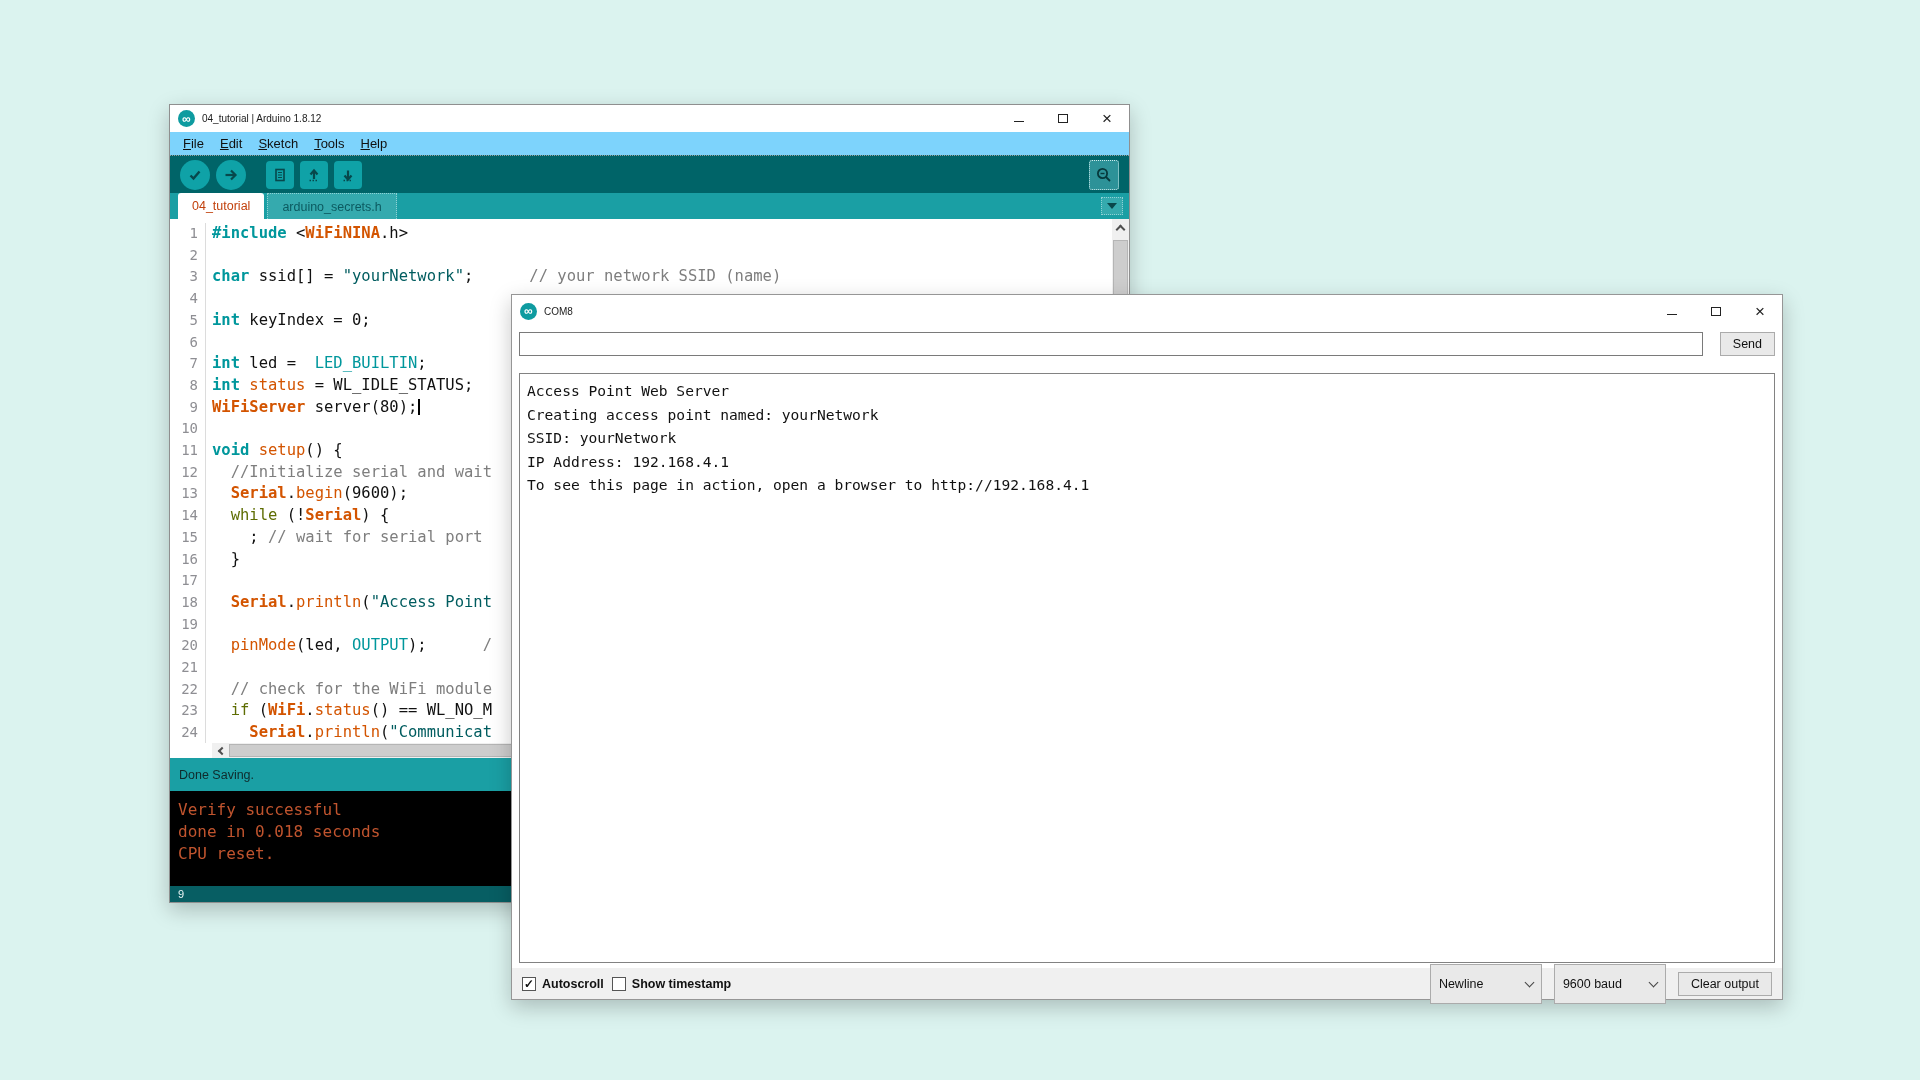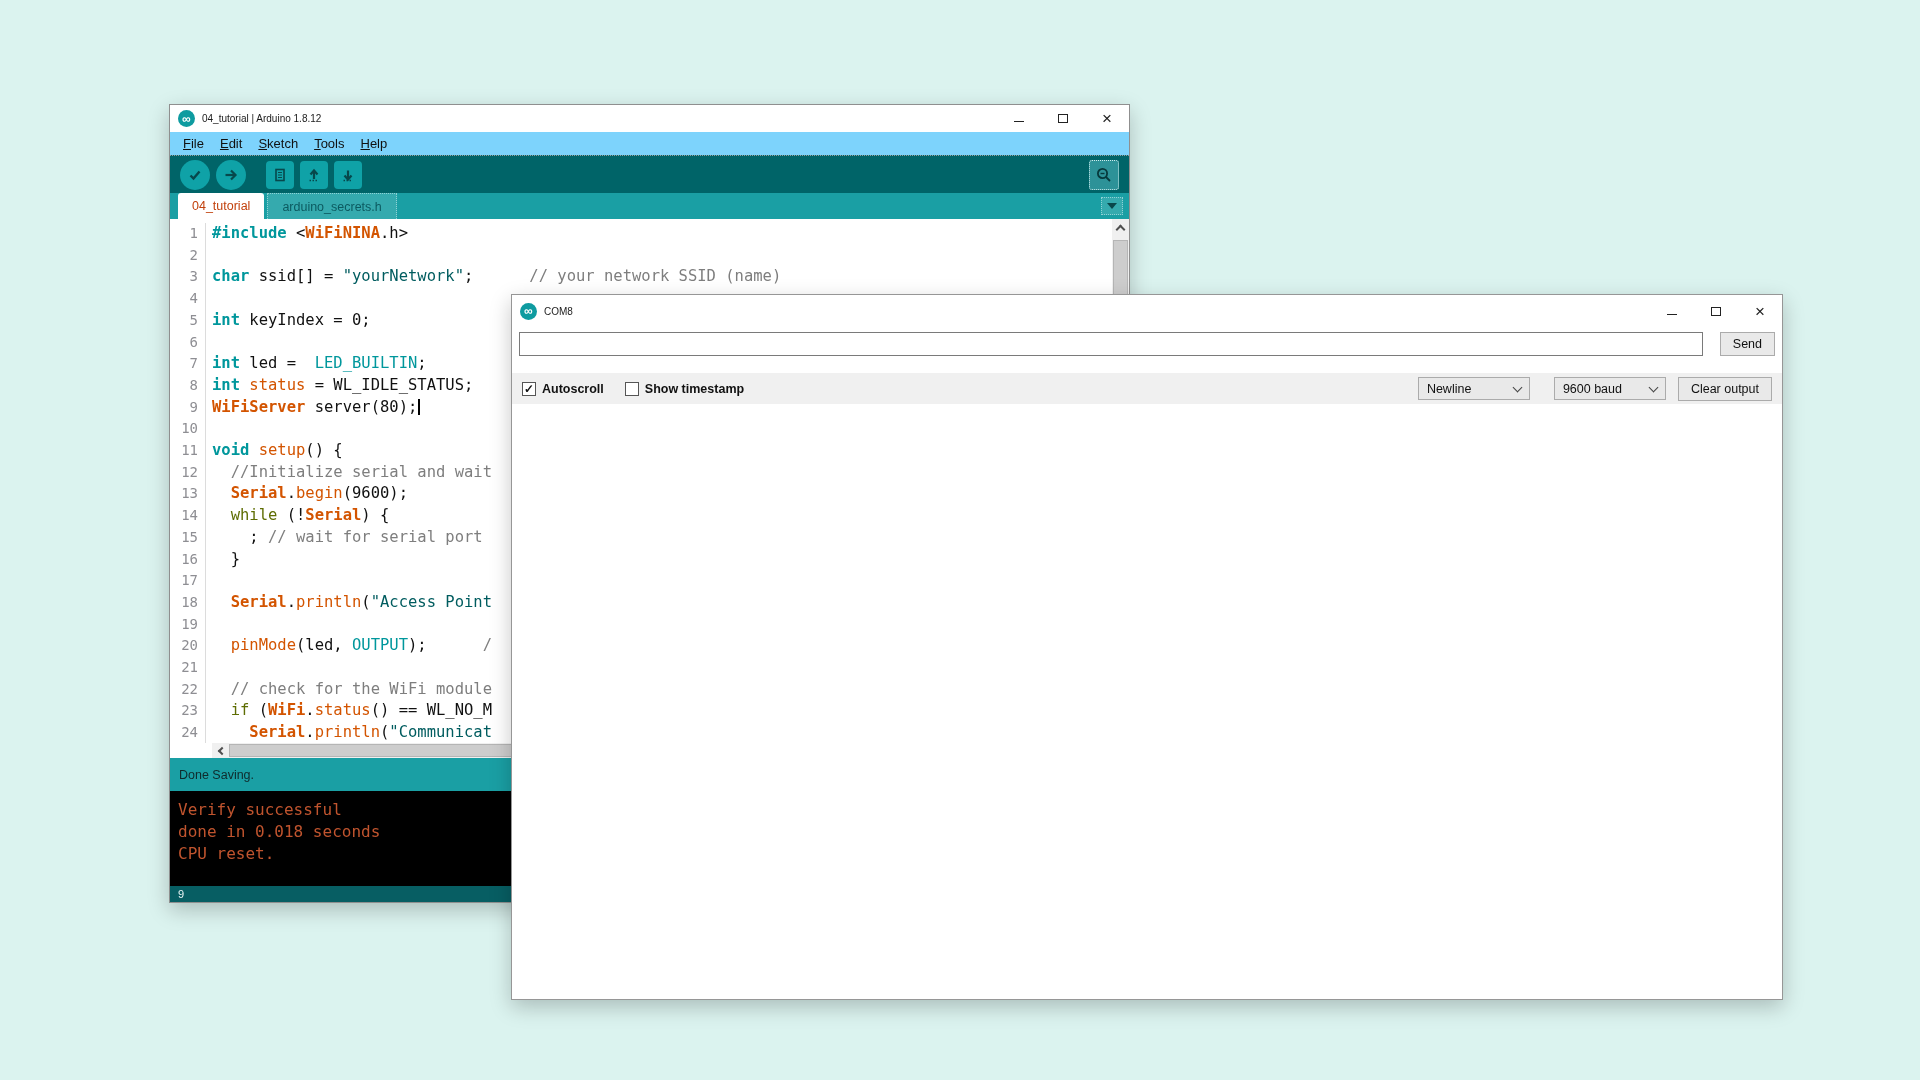--- a/index.html
+++ b/index.html
@@ -87,28 +87,28 @@
   .serial .titlebar { height:32px; }
   .send-row { height:36px; margin:5px 7px 0 7px; display:flex; gap:17px; flex:none; }
   .serial-input { flex:1; height:24px; border:1px solid #7a7a7a; background:#fff; font-size:13px; padding:0 5px;
                   font-family:"Liberation Sans", sans-serif; outline:none; }
   .btn { background:#E9E9E9; border:1px solid #ABABAB; font-size:12.5px; color:#111; height:24px;
          padding:0 12px; font-family:"Liberation Sans", sans-serif; }
   .output-wrap { flex:1; margin:5px 7px 0 7px; border:1px solid #828282; background:#fff; overflow:hidden; }
   .output { font-family:"DejaVu Sans Mono", monospace; font-size:14.6px; line-height:23.5px;
             color:#111; padding:5px 7px; }
   .serial-footer { height:31px; background:#F0F0F0; flex:none; display:flex; align-items:center;
-                   padding:0 10px; gap:21px; margin-top:5px; }
+                   padding:0 10px; gap:8px; margin-top:5px; }
   .chk { display:flex; align-items:center; gap:6px; font-size:12.5px; font-weight:600; color:#111; }
   .box { width:14px; height:14px; background:#fff; border:1px solid #555; display:flex;
          align-items:center; justify-content:center; font-size:12px; color:#111; line-height:1; }
   .box.checked::before { content:"\2713"; font-weight:bold; }
   .foot-right { margin-left:auto; display:flex; align-items:center; gap:12px; }
-  .select { width:112px; height:23px; background:#E9E9E9; border:1px solid #ABABAB; display:flex;
-            align-items:center; padding:0 8px; font-size:12.5px; color:#111; justify-content:space-between;margin-left:12px; }
+  .select { width:112px; height:40px; background:#E9E9E9; border:1px solid #ABABAB; display:flex;
+            align-items:center; padding:0 8px; font-size:12.5px; color:#111; justify-content:space-between; }
   .chev-dn { width:7px; height:7px; border-left:1.6px solid #444; border-bottom:1.6px solid #444;
              transform:rotate(-45deg); margin-top:-3px; }
 </style>
 </head>
 <body>
 
 <section class="win ide">
   <div class="titlebar">
     <span class="app-icon">∞</span>
     <span class="title-text">04_tutorial | Arduino 1.8.12</span>
@@ -247,20 +247,27 @@
         </span>
       <span class="wc close">×</span>
     </div>
   </div>
 
   <div class="send-row">
     <input class="serial-input" value="" style="">
     <button class="btn">Send</button>
   </div>
 
+  <div class="output-wrap">
+    <pre class="output">Access Point Web Server
+Creating access point named: yourNetwork
+SSID: yourNetwork
+IP Address: 192.168.4.1
+To see this page in action, open a browser to http://192.168.4.1</pre>
+  </div>
 
   <div class="serial-footer">
     <label class="chk">
       <span class="box checked"></span>
       <span>Autoscroll</span>
     </label>
     <label class="chk">
       <span class="box"></span>
       <span>Show timestamp</span>
     </label>

